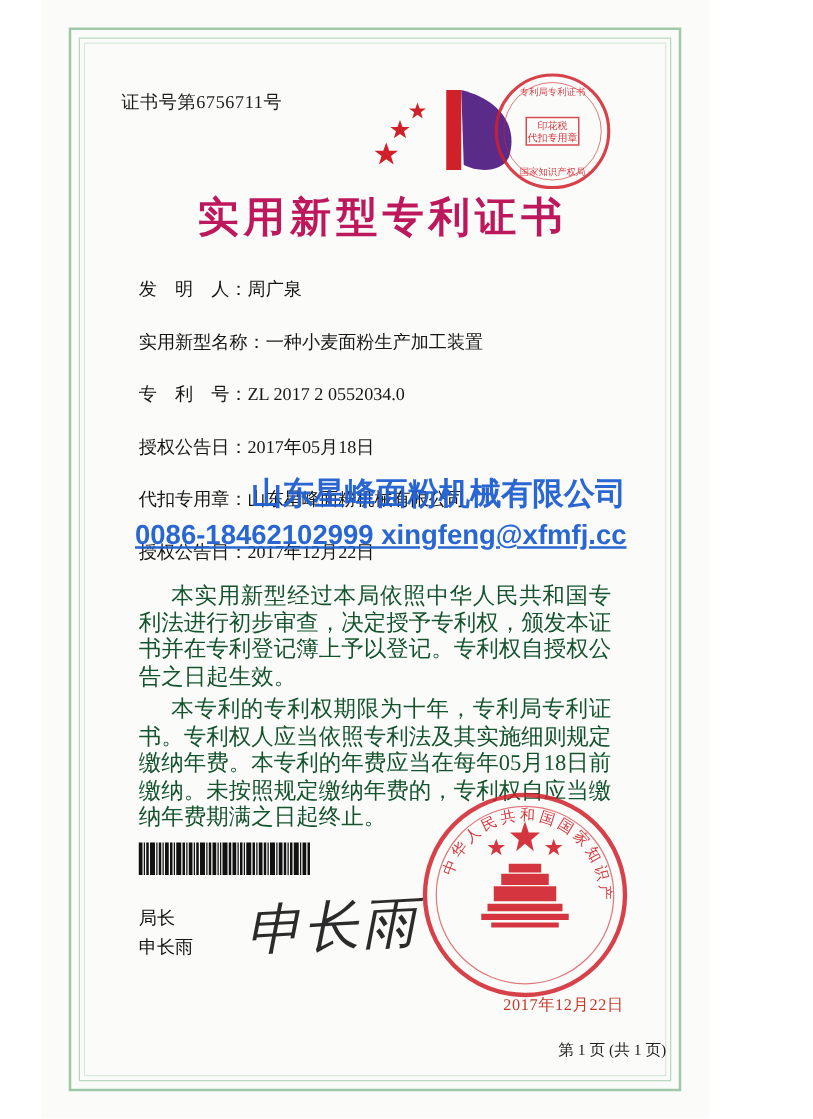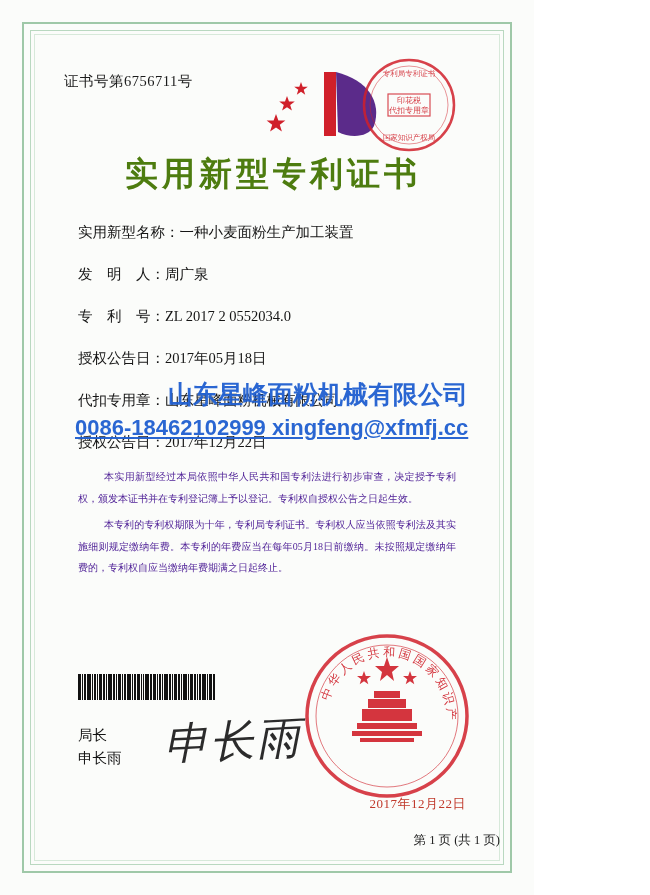--- a/index.html
+++ b/index.html
@@ -9,20 +9,21 @@
   }
   body {
     font-family: "Liberation Serif", "DejaVu Serif", serif;
   }
   #page {
     position: relative;
     width: 534px;
     height: 895px;
     background: #fbfcfa;
     overflow: hidden;
+    margin-left: 33px;
   }
   
   .frame-outer {
     position: absolute;
     left: 22px;
     top: 22px;
     right: 22px;
     bottom: 22px;
     border: 2px solid #9fc8a8;
   }
@@ -83,21 +84,21 @@
   
   .title {
     position: absolute;
     left: 0;
     right: 0;
     top: 118px;
     text-align: center;
     font-size: 33px;
     font-weight: bold;
     letter-spacing: 4px;
-    color: #4d7c0f;
+    color: #be185d;
     font-family: "Liberation Serif", "DejaVu Serif", serif;
     padding-left: 12px;
   }
 
   
   .fields {
     position: absolute;
     left: 44px;
     top: 188px;
     right: 40px;
@@ -117,23 +118,23 @@
     display: inline-block;
     color: #151515;
   }
 
   
   .body-text {
     position: absolute;
     left: 44px;
     right: 44px;
     top: 432px;
-    font-size: 10px;
+    font-size: 18px;
     line-height: 21.5px;
-    color: #4c1d95;
+    color: #14532d;
     text-align: justify;
   }
   .body-text p {
     margin: 0 0 5px 0;
     text-indent: 26px;
   }
 
   
   .barcode {
     position: absolute;
@@ -255,24 +256,24 @@
         <text x="49" y="57" font-size="8" fill="#d0202a" text-anchor="middle" font-family="Liberation Serif, serif" opacity="0.9">代扣专用章</text>
         <text x="49" y="20" font-size="7.5" fill="#d0202a" text-anchor="middle" font-family="Liberation Serif, serif" opacity="0.85">专利局专利证书</text>
         <text x="49" y="84" font-size="7.5" fill="#d0202a" text-anchor="middle" font-family="Liberation Serif, serif" opacity="0.85">国家知识产权局</text>
       </svg>
     </div>
 
     <div class="title">实用新型专利证书</div>
 
     <div class="fields">
       <div class="field-row">
+        <span class="field-label">发　明　人：</span><span class="field-value">周广泉</span>
+      </div>
+      <div class="field-row">
         <span class="field-label">实用新型名称：</span><span class="field-value">一种小麦面粉生产加工装置</span>
-      </div>
-      <div class="field-row">
-        <span class="field-label">发　明　人：</span><span class="field-value">周广泉</span>
       </div>
       <div class="field-row">
         <span class="field-label">专　利　号：</span><span class="field-value">ZL 2017 2 0552034.0</span>
       </div>
       <div class="field-row">
         <span class="field-label">授权公告日：</span><span class="field-value">2017年05月18日</span>
       </div>
       <div class="field-row">
         <span class="field-label">代扣专用章：</span><span class="field-value">山东星峰面粉机械有限公司</span>
       </div>

